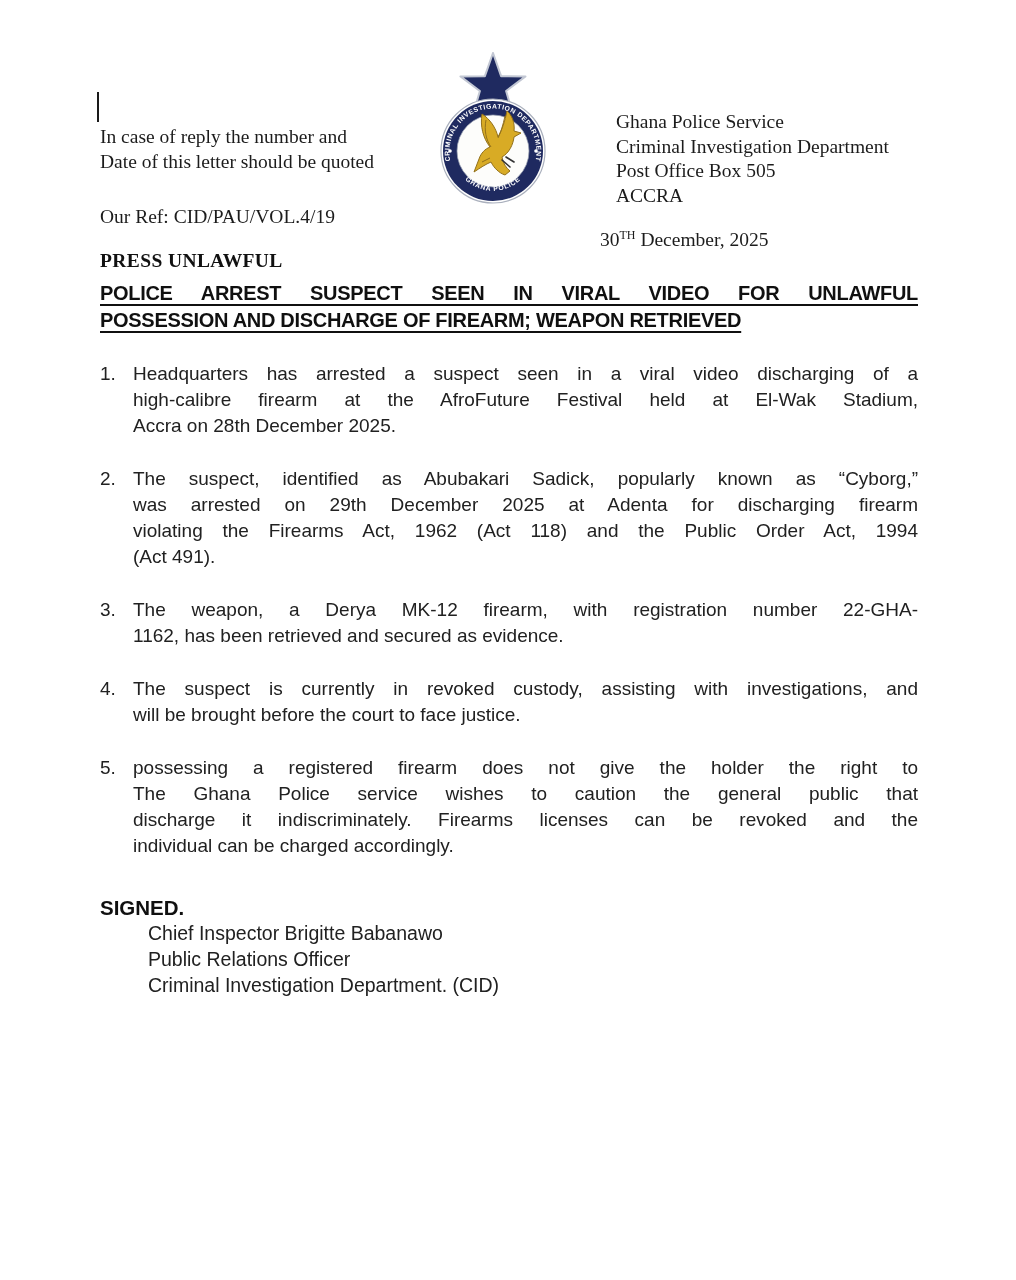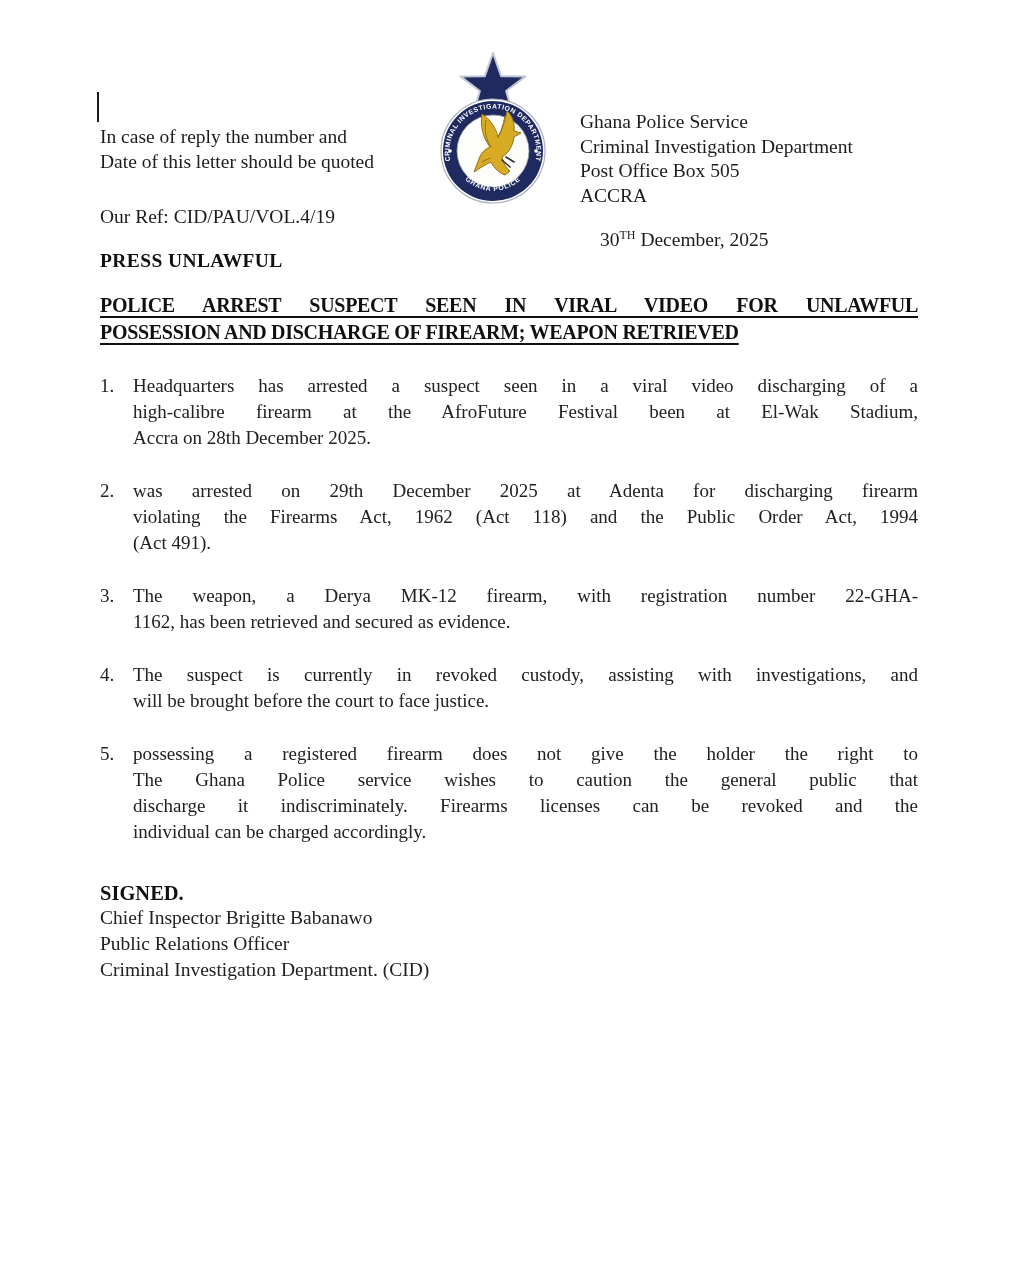--- a/index.html
+++ b/index.html
@@ -26,34 +26,34 @@
   }
   .press-release {
     position:absolute; left:100px; top:250px;
     font-size:19.5px; font-weight:bold; letter-spacing:0.4px; color:#111;
   }
   .logo-wrap {
     position:absolute; left:438px; top:52px;
     width:110px; height:152px;
   }
   .org-address {
-    position:absolute; left:580px; top:110px;
+    position:absolute; left:616px; top:110px;
     font-size:19.5px; line-height:24.5px; color:#1c1c1c;
   }
   .date-line {
     position:absolute; left:600px; top:229px;
     font-size:19.5px; color:#1c1c1c;
   }
   .date-line sup {
     font-size:12px; vertical-align:super; line-height:0;
   }
   
   .content {
-    position:absolute; left:100px; top:292px; width:818px;
-    font-family:Liberation Serif, serif;
+    position:absolute; left:100px; top:280px; width:818px;
+    font-family:Liberation Sans, sans-serif;
   }
   .press-title { margin-bottom:27px; }
   .title-line {
     font-weight:bold; font-size:20px; line-height:27px;
     letter-spacing:-0.3px; color:#101010;
     text-decoration:underline;
     text-decoration-thickness:2px;
     text-underline-offset:4px;
   }
   .jline { text-align:justify; text-align-last:justify; }
@@ -61,21 +61,21 @@
     display:flex; margin-bottom:27px;
     font-size:19px; line-height:26px; color:#212121;
   }
   .para-num { width:33px; flex-shrink:0; }
   .para-lines { flex:1; min-width:0; }
   .signed {
     margin-top:37px; 
     font-size:20.5px; font-weight:bold; color:#101010;
   }
   .signature-block {
-    font-size:19.5px; line-height:26px; color:#212121;
+    font-size:19.5px; line-height:26px; color:#212121;margin-left:48px;
   }
 </style>
 </head>
 <body>
 
 <div class="page">
 
   <div class="cursor-mark"></div>
   <div class="reply-note">
       <div>In case of reply the number and</div>
@@ -136,27 +136,28 @@
   <div class="content">
     <div class="press-title">
         <div class="title-line jline">POLICE ARREST SUSPECT SEEN IN VIRAL VIDEO FOR UNLAWFUL</div>
         <div class="title-line">POSSESSION AND DISCHARGE OF FIREARM; WEAPON RETRIEVED</div>
       </div>
     <div id="paras">
         <div class="para">
           <div class="para-num">1.</div>
           <div class="para-lines">
             <div class="jline">Headquarters has arrested a suspect seen in a viral video discharging of a</div>
-            <div class="jline">high-calibre firearm at the AfroFuture Festival been at El-Wak Stadium,</div>
+            <div class="jline">high-calibre firearm at the AfroFuture Festival held at El-Wak Stadium,</div>
             <div>Accra on 28th December 2025.</div>
           </div>
         </div>
         <div class="para">
           <div class="para-num">2.</div>
           <div class="para-lines">
+            <div class="jline">The suspect, identified as Abubakari Sadick, popularly known as “Cyborg,”</div>
             <div class="jline">was arrested on 29th December 2025 at Adenta for discharging firearm</div>
             <div class="jline">violating the Firearms Act, 1962 (Act 118) and the Public Order Act, 1994</div>
             <div>(Act 491).</div>
           </div>
         </div>
         <div class="para">
           <div class="para-num">3.</div>
           <div class="para-lines">
             <div class="jline">The weapon, a Derya MK-12 firearm, with registration number 22-GHA-</div>
             <div>1162, has been retrieved and secured as evidence.</div>

